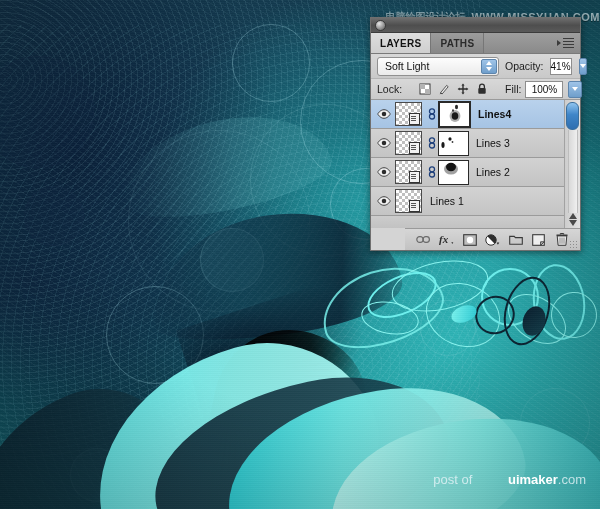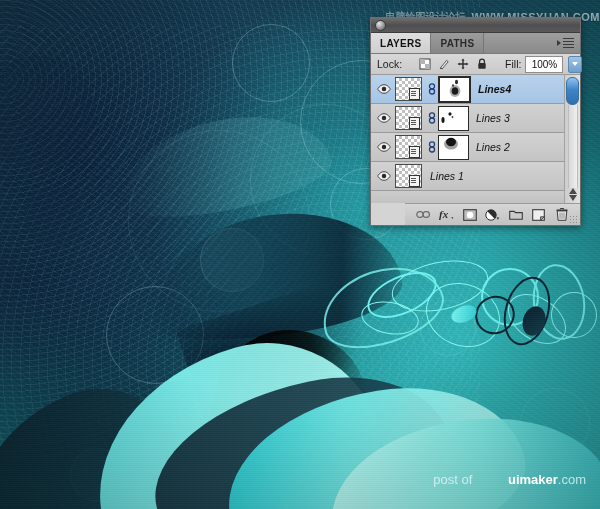--- a/index.html
+++ b/index.html
@@ -257,21 +257,21 @@
   .row-lock{
     height:20px;display:flex;align-items:center;gap:17px;padding:0 6px;
     background:linear-gradient(180deg,#d8d8d8,#cacaca);
     border-bottom:1px solid #9a9a9a;
   }
   .lock-icons{display:flex;align-items:center;gap:7px;}
   .ic{width:12px;height:12px;display:block;}
   .fillgroup{margin-left:auto;display:flex;align-items:center;gap:4px;}
 
   
-  .layer-list{background:#fde047;position:relative;font-style:italic;}
+  .layer-list{background:#fde047;position:relative;}
   .layer-row{
     height:28px;display:flex;align-items:center;
     border-bottom:1px solid #9b9b9b;
     background:linear-gradient(180deg,#d2d2d2,#c4c4c4);
     padding-left:2px;
   }
   .layer-row.selected{
     background:linear-gradient(180deg,#b9d2ec,#a6c4e4);
   }
   .eye-cell{width:22px;display:flex;align-items:center;justify-content:center;}
@@ -414,20 +414,34 @@
       <div class="pm-tri"></div>
       <div class="pm-lines">
           <i></i>
           <i></i>
           <i></i>
           <i></i>
         </div>
     </div>
   </div>
 
+  <div class="row-blend">
+    <div class="combo">
+      <span>Soft Light</span>
+      <div class="stepper">
+        <div class="up"></div>
+        <div class="dn"></div>
+      </div>
+    </div>
+    <span class="lbl">Opacity:</span>
+    <div class="numfield">41%</div>
+    <div class="numdrop">
+        <i></i>
+      </div>
+  </div>
 
   <div class="row-lock">
     <span class="lbl">Lock:</span>
     <div class="lock-icons">
       <svg class="ic" viewBox="0 0 12 12">
         <rect x="1" y="1" width="10" height="10" fill="#fff" stroke="#3a3a3a"></rect>
         <rect x="1" y="1" width="5" height="5" fill="#b3b3b3"></rect>
         <rect x="6" y="6" width="5" height="5" fill="#b3b3b3"></rect>
       </svg>
       <svg class="ic" viewBox="0 0 12 12">

